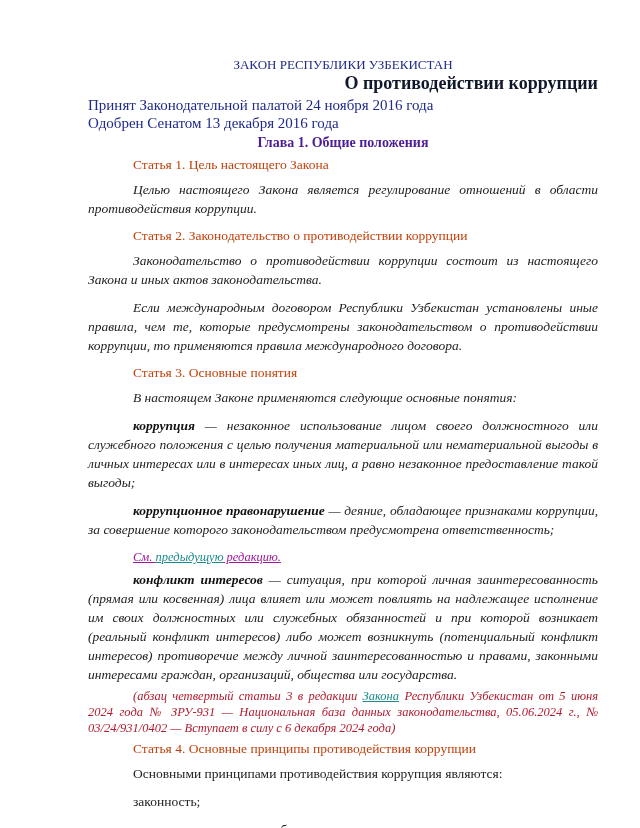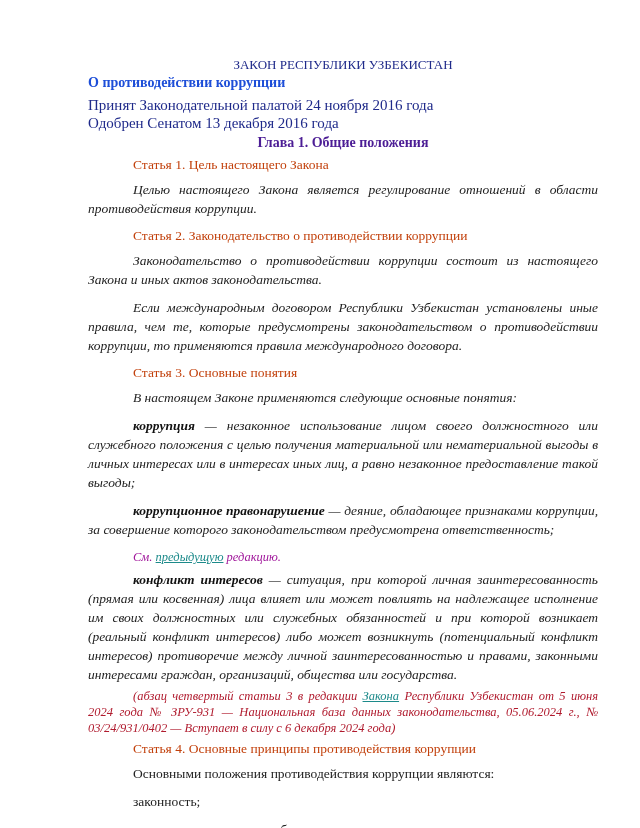--- a/index.html
+++ b/index.html
@@ -3,29 +3,29 @@
   <meta charset="utf-8">
   <style>
     html, body { margin: 0; padding: 0; background: #ffffff; }
     body {
       width: 640px; height: 828px; overflow: hidden; position: relative;
       font-family: "Liberation Serif", "DejaVu Serif", serif;
       color: #1a1a1a;
     }
     .page { position: absolute; left: 88px; top: 56px; width: 510px; }
     .law-title { text-align: center; color: #1f2a8a; font-size: 13px; line-height: 18px; }
-    .law-subtitle { text-align: left; color: #1d4ed8; font-size: 14px; font-weight: bold; line-height: 18px; }
+    .law-subtitle { text-align: right; color: #0f172a; font-size: 18px; font-weight: bold; line-height: 18px; }
     .adopted { color: #1f2a8a; font-size: 15px; line-height: 18px; }
     .adopted.first { margin-top: 4px; }
     .chapter { text-align: center; color: #4c1d95; font-size: 14px; font-weight: bold; line-height: 18px; margin-top: 2px; }
     .article { color: #c2410c; font-size: 13.5px; font-weight: normal; line-height: 18px; padding-left: 45px; margin-top: 4px; margin-bottom: 6px; }
     .p { font-size: 13.5px; line-height: 19px; text-align: justify; text-indent: 45px; margin: 0 0 9px 0; color: #222; font-style: italic; }
     .p b { color: #111; }
     .p.tight { margin-bottom: 4px; }
-    .note-see { font-size: 12.5px; font-style: italic; color: #a0169b; padding-left: 45px; margin: 0 0 4px 0; line-height: 18px; }
+    .note-see { font-size: 12.5px; font-style: italic; color: #a0169b; padding-left: 45px; margin: 0 0 4px 0; line-height: 18px; text-decoration: underline; }
     .link { color: #1c8a8a; text-decoration: underline; cursor: pointer; }
     .amend { font-size: 12.5px; font-style: italic; color: #b01b2e; line-height: 16px; text-align: justify; text-indent: 45px; margin: 4px 0 4px 0; }
     .plain { font-size: 13.5px; line-height: 19px; padding-left: 45px; margin: 0 0 9px 0; color: #222; }
   </style>
 </head>
 <body>
 
 <div class="page">
   <div class="law-title">ЗАКОН РЕСПУБЛИКИ УЗБЕКИСТАН</div>
   <div class="law-subtitle">О противодействии коррупции</div>
@@ -45,16 +45,16 @@
   <p class="p"><b>коррупция</b><span> — незаконное использование лицом своего должностного или служебного положения с целью получения материальной или нематериальной выгоды в личных интересах или в интересах иных лиц, а равно незаконное предоставление такой выгоды;</span></p>
   <p class="p"><b>коррупционное правонарушение</b><span> — деяние, обладающее признаками коррупции, за совершение которого законодательством предусмотрена ответственность;</span></p>
 
   <div class="note-see"><span>См. </span><span class="link">предыдущую</span><span> редакцию.</span></div>
 
   <p class="p tight"><b>конфликт интересов</b><span> — ситуация, при которой личная заинтересованность (прямая или косвенная) лица влияет или может повлиять на надлежащее исполнение им своих должностных или служебных обязанностей и при которой возникает (реальный конфликт интересов) либо может возникнуть (потенциальный конфликт интересов) противоречие между личной заинтересованностью и правами, законными интересами граждан, организаций, общества или государства.</span></p>
 
   <p class="amend"><span>(абзац четвертый статьи 3 в редакции </span><span class="link">Закона</span><span> Республики Узбекистан от 5 июня 2024 года № ЗРУ-931 — Национальная база данных законодательства, 05.06.2024 г., № 03/24/931/0402 — Вступает в силу с 6 декабря 2024 года)</span></p>
 
   <div class="article">Статья 4. Основные принципы противодействия коррупции</div>
-  <p class="plain">Основными положения противодействия коррупции являются:</p>
+  <p class="plain">Основными принципами противодействия коррупция являются:</p>
   <p class="plain">законность;</p>
   <p class="plain">приоритетность прав, свобод и законных интересов граждан;</p>
 </div>
 
 </body></html>

